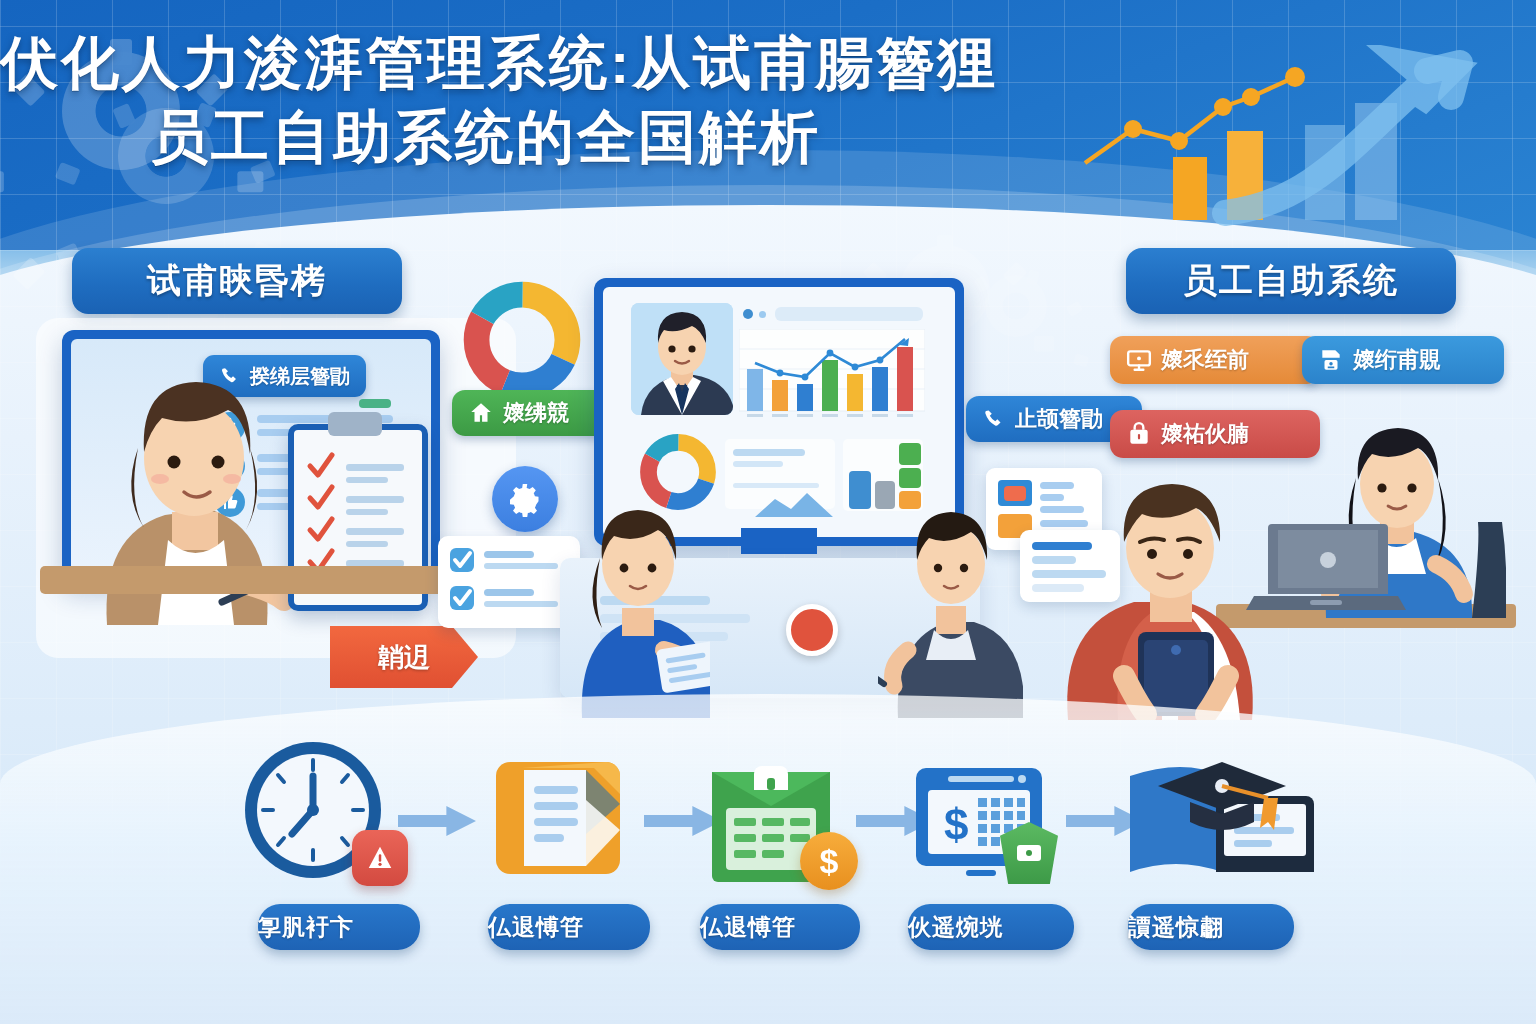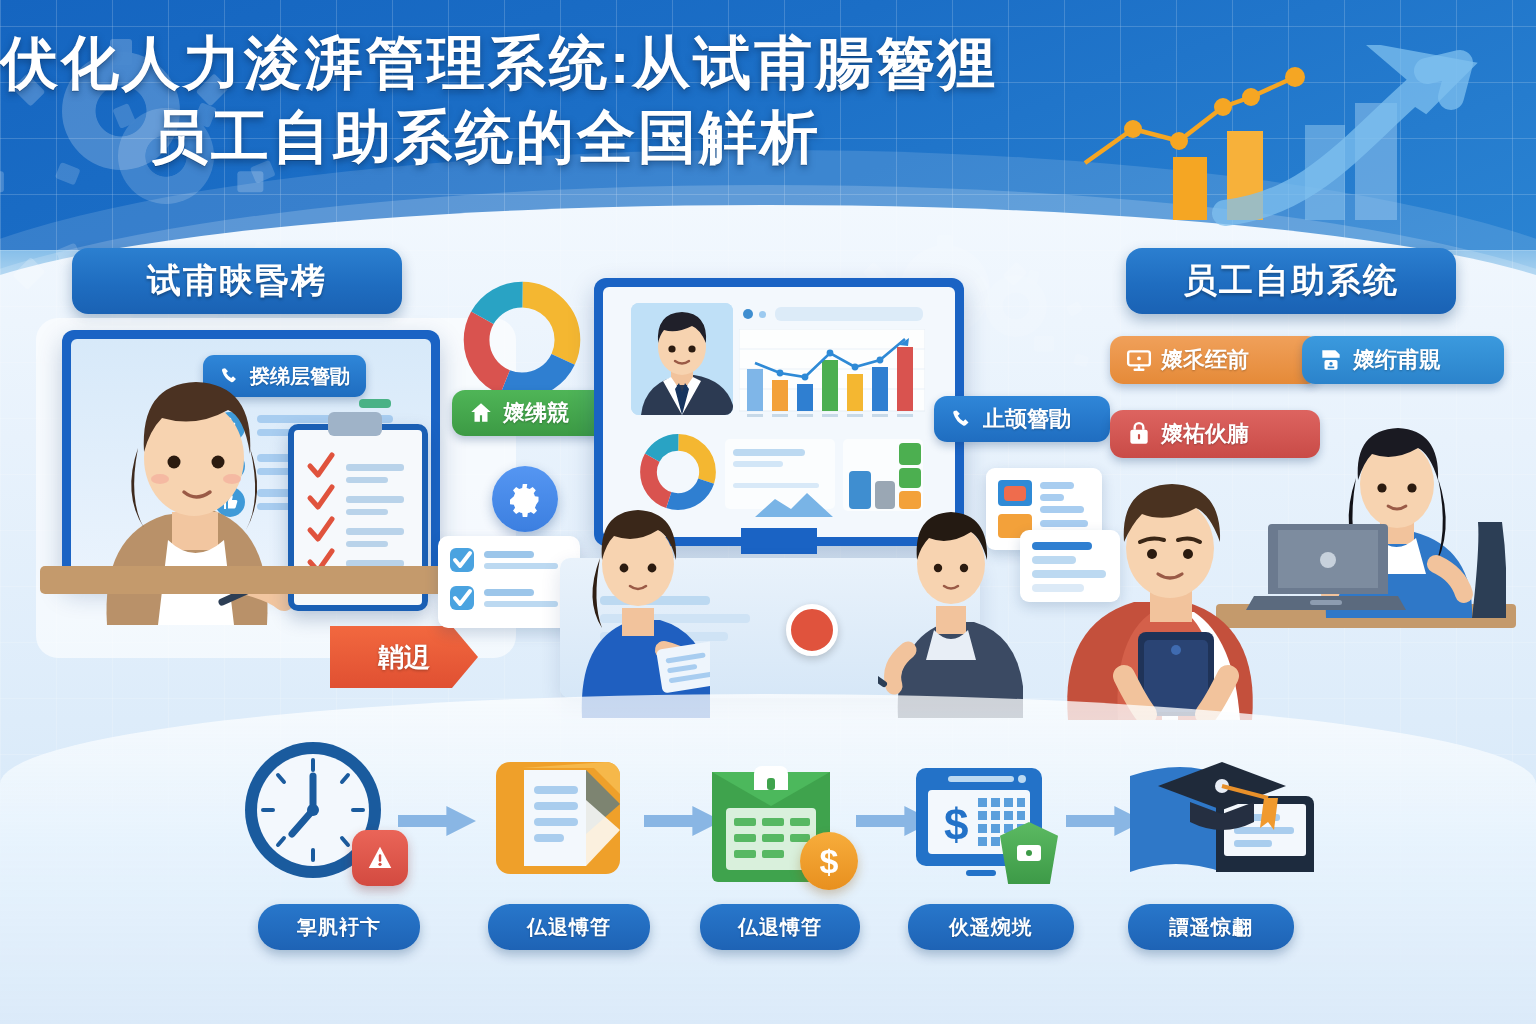--- a/index.html
+++ b/index.html
@@ -44,23 +44,23 @@
      box-shadow:0 4px 9px rgba(20,60,110,.28);text-shadow:0 1px 2px rgba(0,0,0,.25);}
   .pill svg{flex:0 0 auto;}
 
   
   .chev{position:absolute;height:62px;display:flex;align-items:center;justify-content:center;
      color:#fff;font-weight:bold;font-size:26px;text-shadow:0 1px 3px rgba(0,0,0,.3);
      clip-path:polygon(0 0, calc(100% - 26px) 0, 100% 50%, calc(100% - 26px) 100%, 0 100%);}
   .chev.first{clip-path:polygon(0 0, calc(100% - 26px) 0, 100% 50%, calc(100% - 26px) 100%, 0 100%);}
 
   
-  .flow-label{position:absolute;display:flex;align-items:center;justify-content:center;
+  .flow-label{position:absolute;display:flex;align-items:center;justify-content:flex-start;
      background:linear-gradient(180deg,#2877cb 0%,#1e63b5 100%);
-     color:#fff;font-weight:bold;font-size:20px;letter-spacing:1px;border-radius:22px;
+     color:#fff;font-weight:bold;font-size:23px;letter-spacing:1px;border-radius:22px;
      box-shadow:0 5px 11px rgba(15,58,110,.3);text-shadow:0 1px 2px rgba(0,0,0,.28);}
   .flow-arrow{position:absolute;height:30px;width:78px;background:#89b6e4;
      clip-path:polygon(0 30%,62% 30%,62% 0,100% 50%,62% 100%,62% 70%,0 70%);}
 
   
   .person{position:absolute;}
   .ln{position:absolute;background:#a8cdf0;border-radius:4px;}
   .blk{position:absolute;border-radius:4px;}
   .bottom-band{position:absolute;left:0;bottom:0;width:100%;height:330px;
      background:linear-gradient(180deg,rgba(255,255,255,.75) 0%,rgba(233,244,253,.9) 45%,#dbeaf9 100%);
@@ -358,21 +358,21 @@
 
   <div style="position:absolute;left:560px;top:558px;width:420px;height:140px;
               background:linear-gradient(180deg,#e9f2fb,#d6e7f7);border-radius:10px;
               box-shadow:0 8px 20px rgba(20,60,110,.14);"></div>
   <div class="ln" style="left:600px;top:596px;width:110px;height:9px;background:#bcd9f1;"></div>
   <div class="ln" style="left:600px;top:614px;width:150px;height:9px;background:#cfe3f5;"></div>
   <div class="ln" style="left:600px;top:632px;width:128px;height:9px;background:#cfe3f5;"></div>
   <div style="position:absolute;left:786px;top:604px;width:42px;height:42px;border-radius:50%;
               background:#e0533d;border:5px solid #fff;box-shadow:0 3px 8px rgba(0,0,0,.2);"></div>
 
-  <div class="pill" style="left:934px;top:396px;width:144px;height:46px;background:linear-gradient(180deg,#2f86d8,#1f6dc0);">
+  <div class="pill" style="left:966px;top:396px;width:144px;height:46px;background:linear-gradient(180deg,#2f86d8,#1f6dc0);">
     <svg width="24" height="24" viewBox="0 0 24 24">
       <path d="M6.6 3.5l3.2 3.2-2 2a14 14 0 0 0 5.5 5.5l2-2 3.2 3.2-2.6 2.6c-.7.7-1.8.9-2.7.5A20 20 0 0 1 3.5 6.8c-.4-.9-.2-2 .5-2.7z" fill="#fff"></path>
     </svg>
     <span>止颉簪勖</span>
   </div>
 
   <div style="position:absolute;left:986px;top:468px;width:116px;height:82px;background:#fff;border-radius:9px;
               box-shadow:0 5px 13px rgba(20,60,110,.2);">
     <div class="blk" style="left:12px;top:12px;width:34px;height:26px;background:#2f8ad6;"></div>
     <div class="blk" style="left:18px;top:18px;width:22px;height:15px;background:#ef6c4d;"></div>

